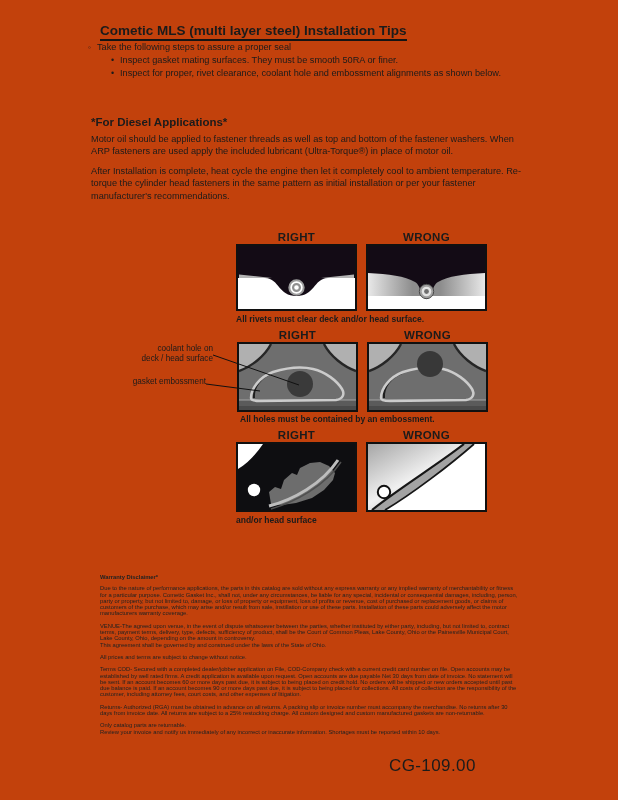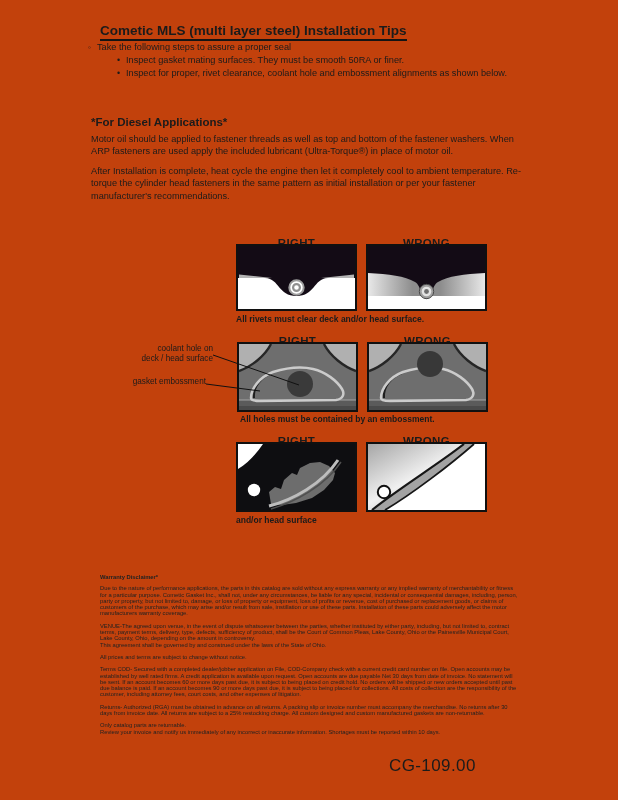--- a/index.html
+++ b/index.html
@@ -10,30 +10,30 @@
   }
   .abs{position:absolute;}
   
   #title{
     left:100px;top:23px;font-size:13.5px;font-weight:bold;
     border-bottom:2px solid #141414;padding-bottom:1px;white-space:nowrap;
   }
   
   #tips{left:88px;top:41px;font-size:9.2px;line-height:13px;width:470px;}
   .tip .glyph{display:inline-block;width:9px;font-size:8px;vertical-align:top;line-height:13px;}
-  .tip.sub{margin-left:29px;}
+  .tip.sub{margin-left:23px;}
   .tip.sub .glyph{font-size:9px;}
   
   #diesel-heading{left:91px;top:116px;font-size:11.5px;font-weight:bold;}
   .para{left:91px;width:440px;font-size:9.2px;line-height:12.3px;}
   #diesel-p1{top:133px;}
   #diesel-p2{top:165px;}
   #diesel-note{top:207px;}
   
-  .dlabel{width:121px;text-align:center;font-weight:bold;font-size:11.5px;letter-spacing:0.3px;margin-top:6px;}
+  .dlabel{width:121px;text-align:center;font-weight:bold;font-size:11.5px;letter-spacing:0.3px;}
   .panel{border:2px solid #101010;background:#fff;line-height:0;}
   .panel svg{display:block;}
   .cap{font-size:8.5px;font-weight:bold;line-height:10px;}
   .callout{font-size:8.2px;line-height:9.6px;text-align:right;width:110px;}
   
   #legal{left:100px;top:574px;width:420px;font-size:5.8px;line-height:6.3px;color:#222;}
   #legal p{margin:0 0 6px 0;}
   #legal p.head{font-weight:bold;margin-bottom:5px;}
   #legal p.tight{margin-bottom:0;}
   

